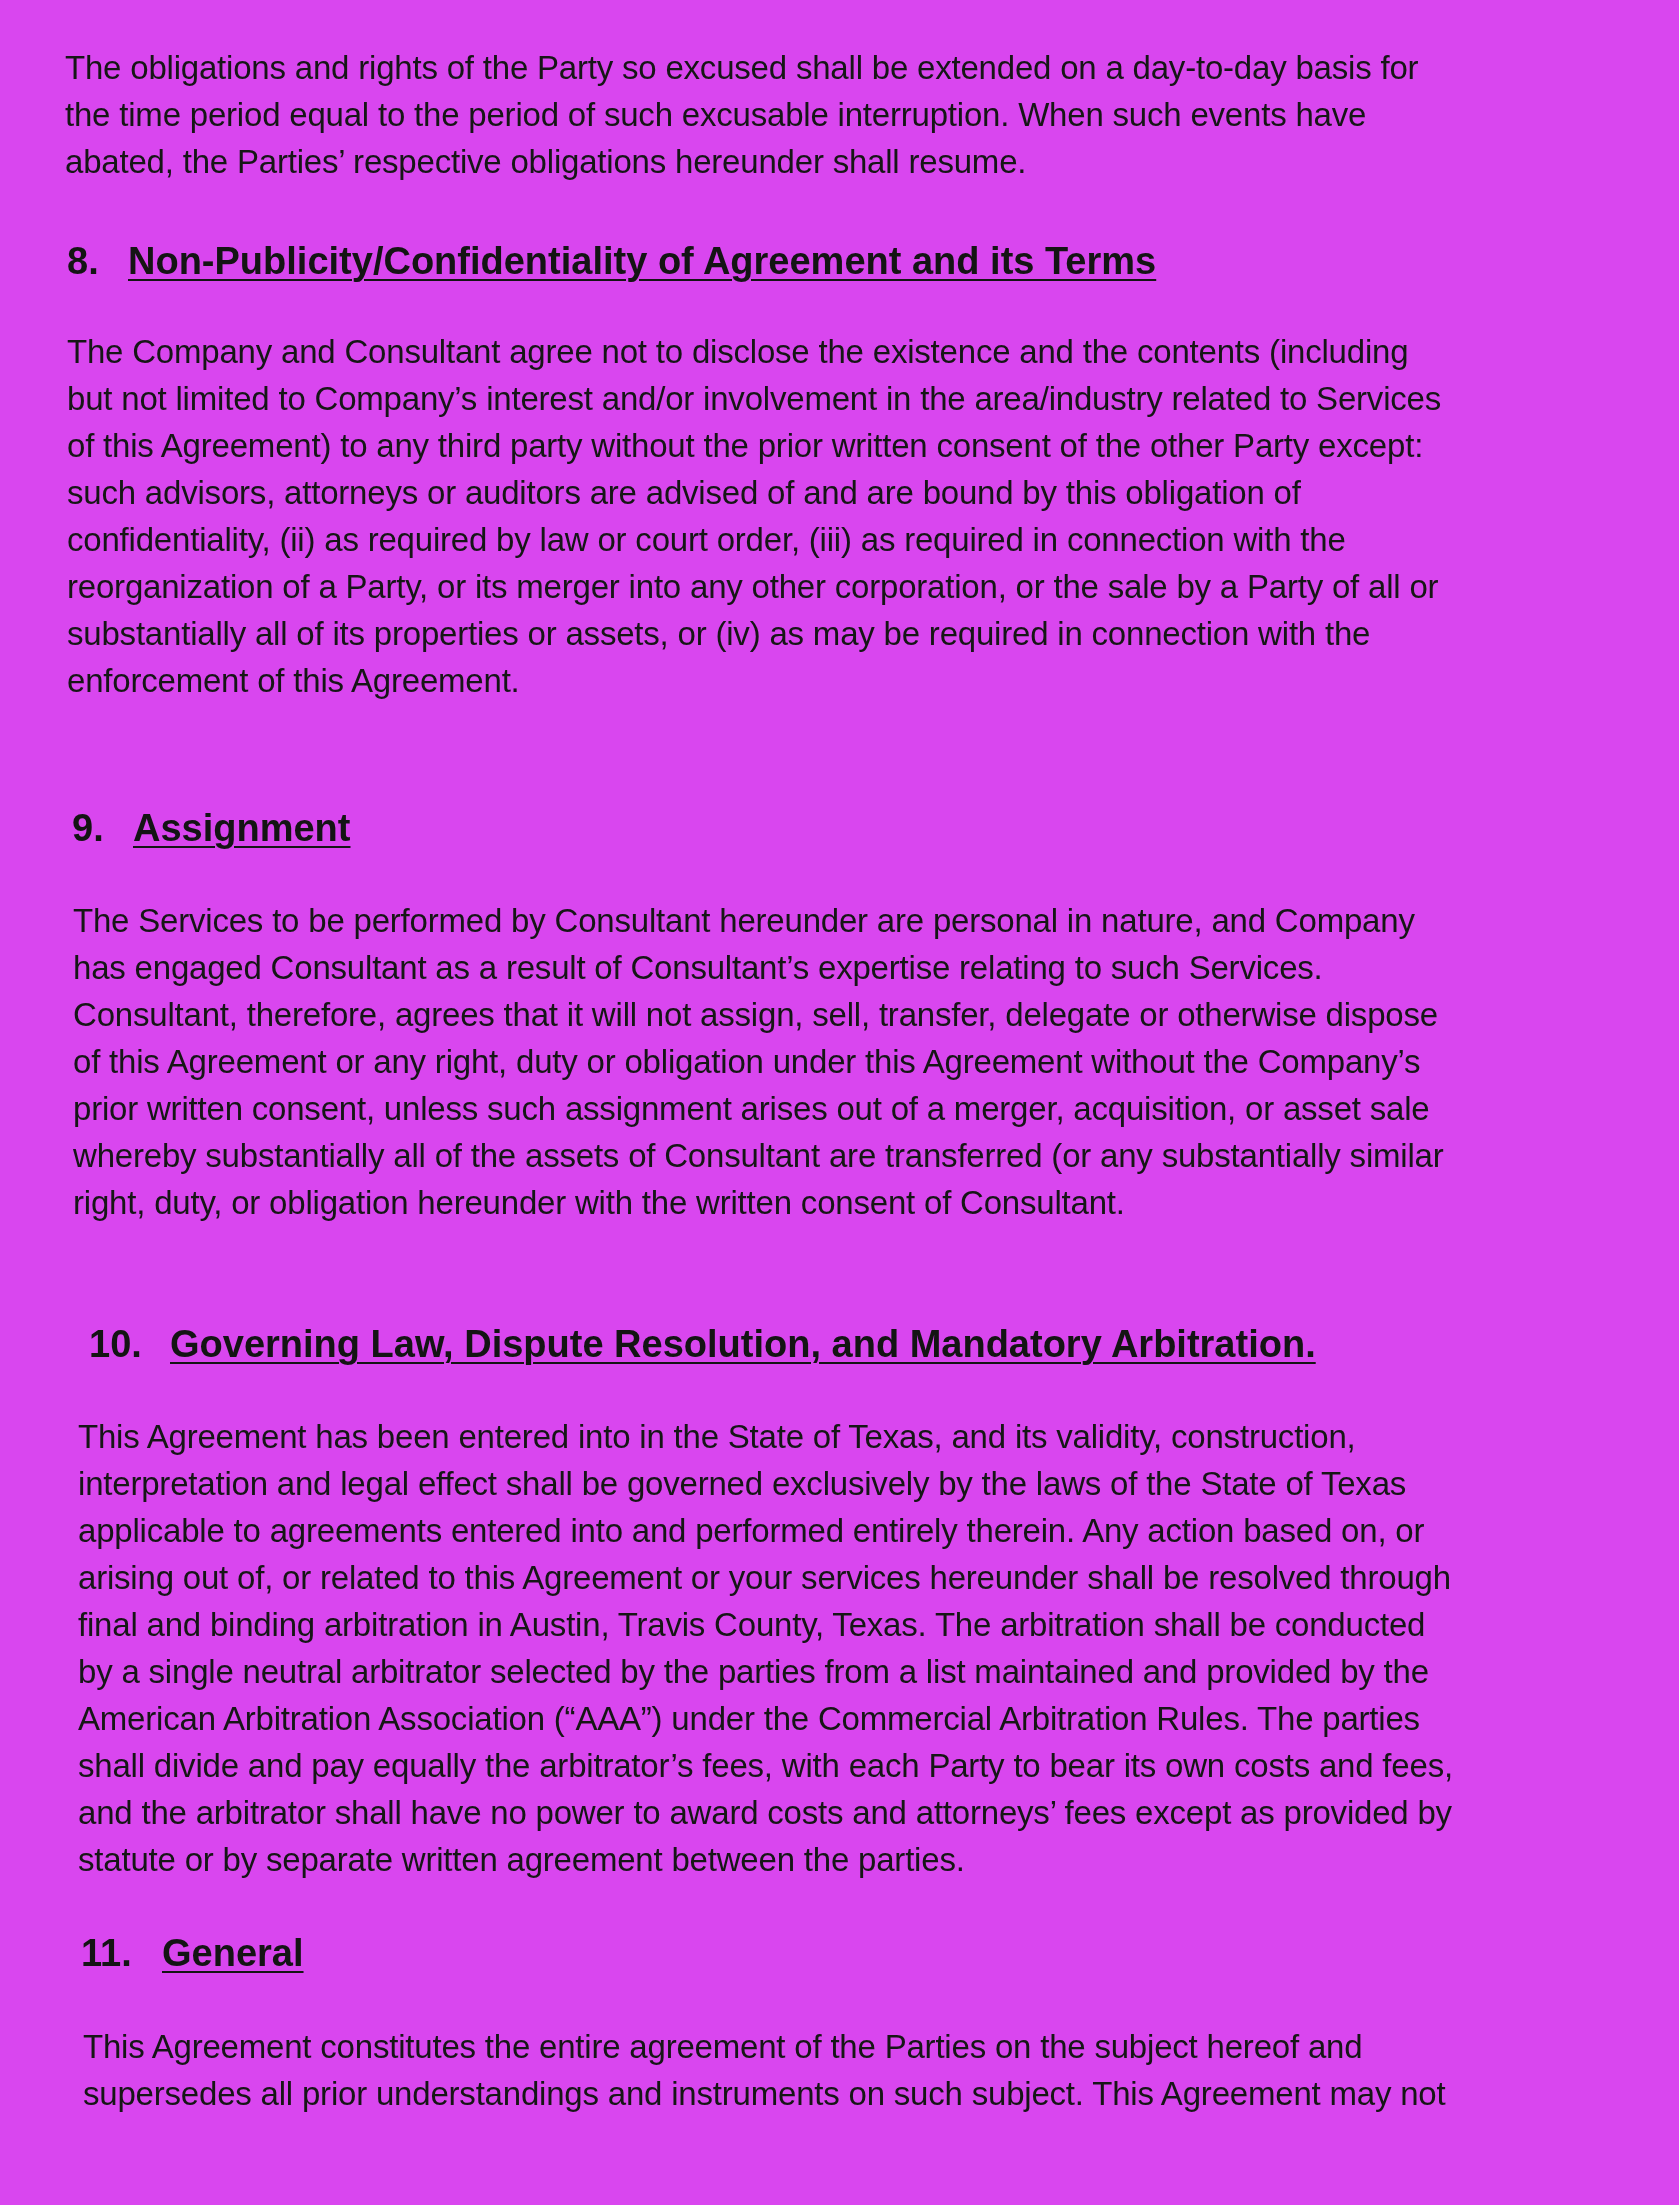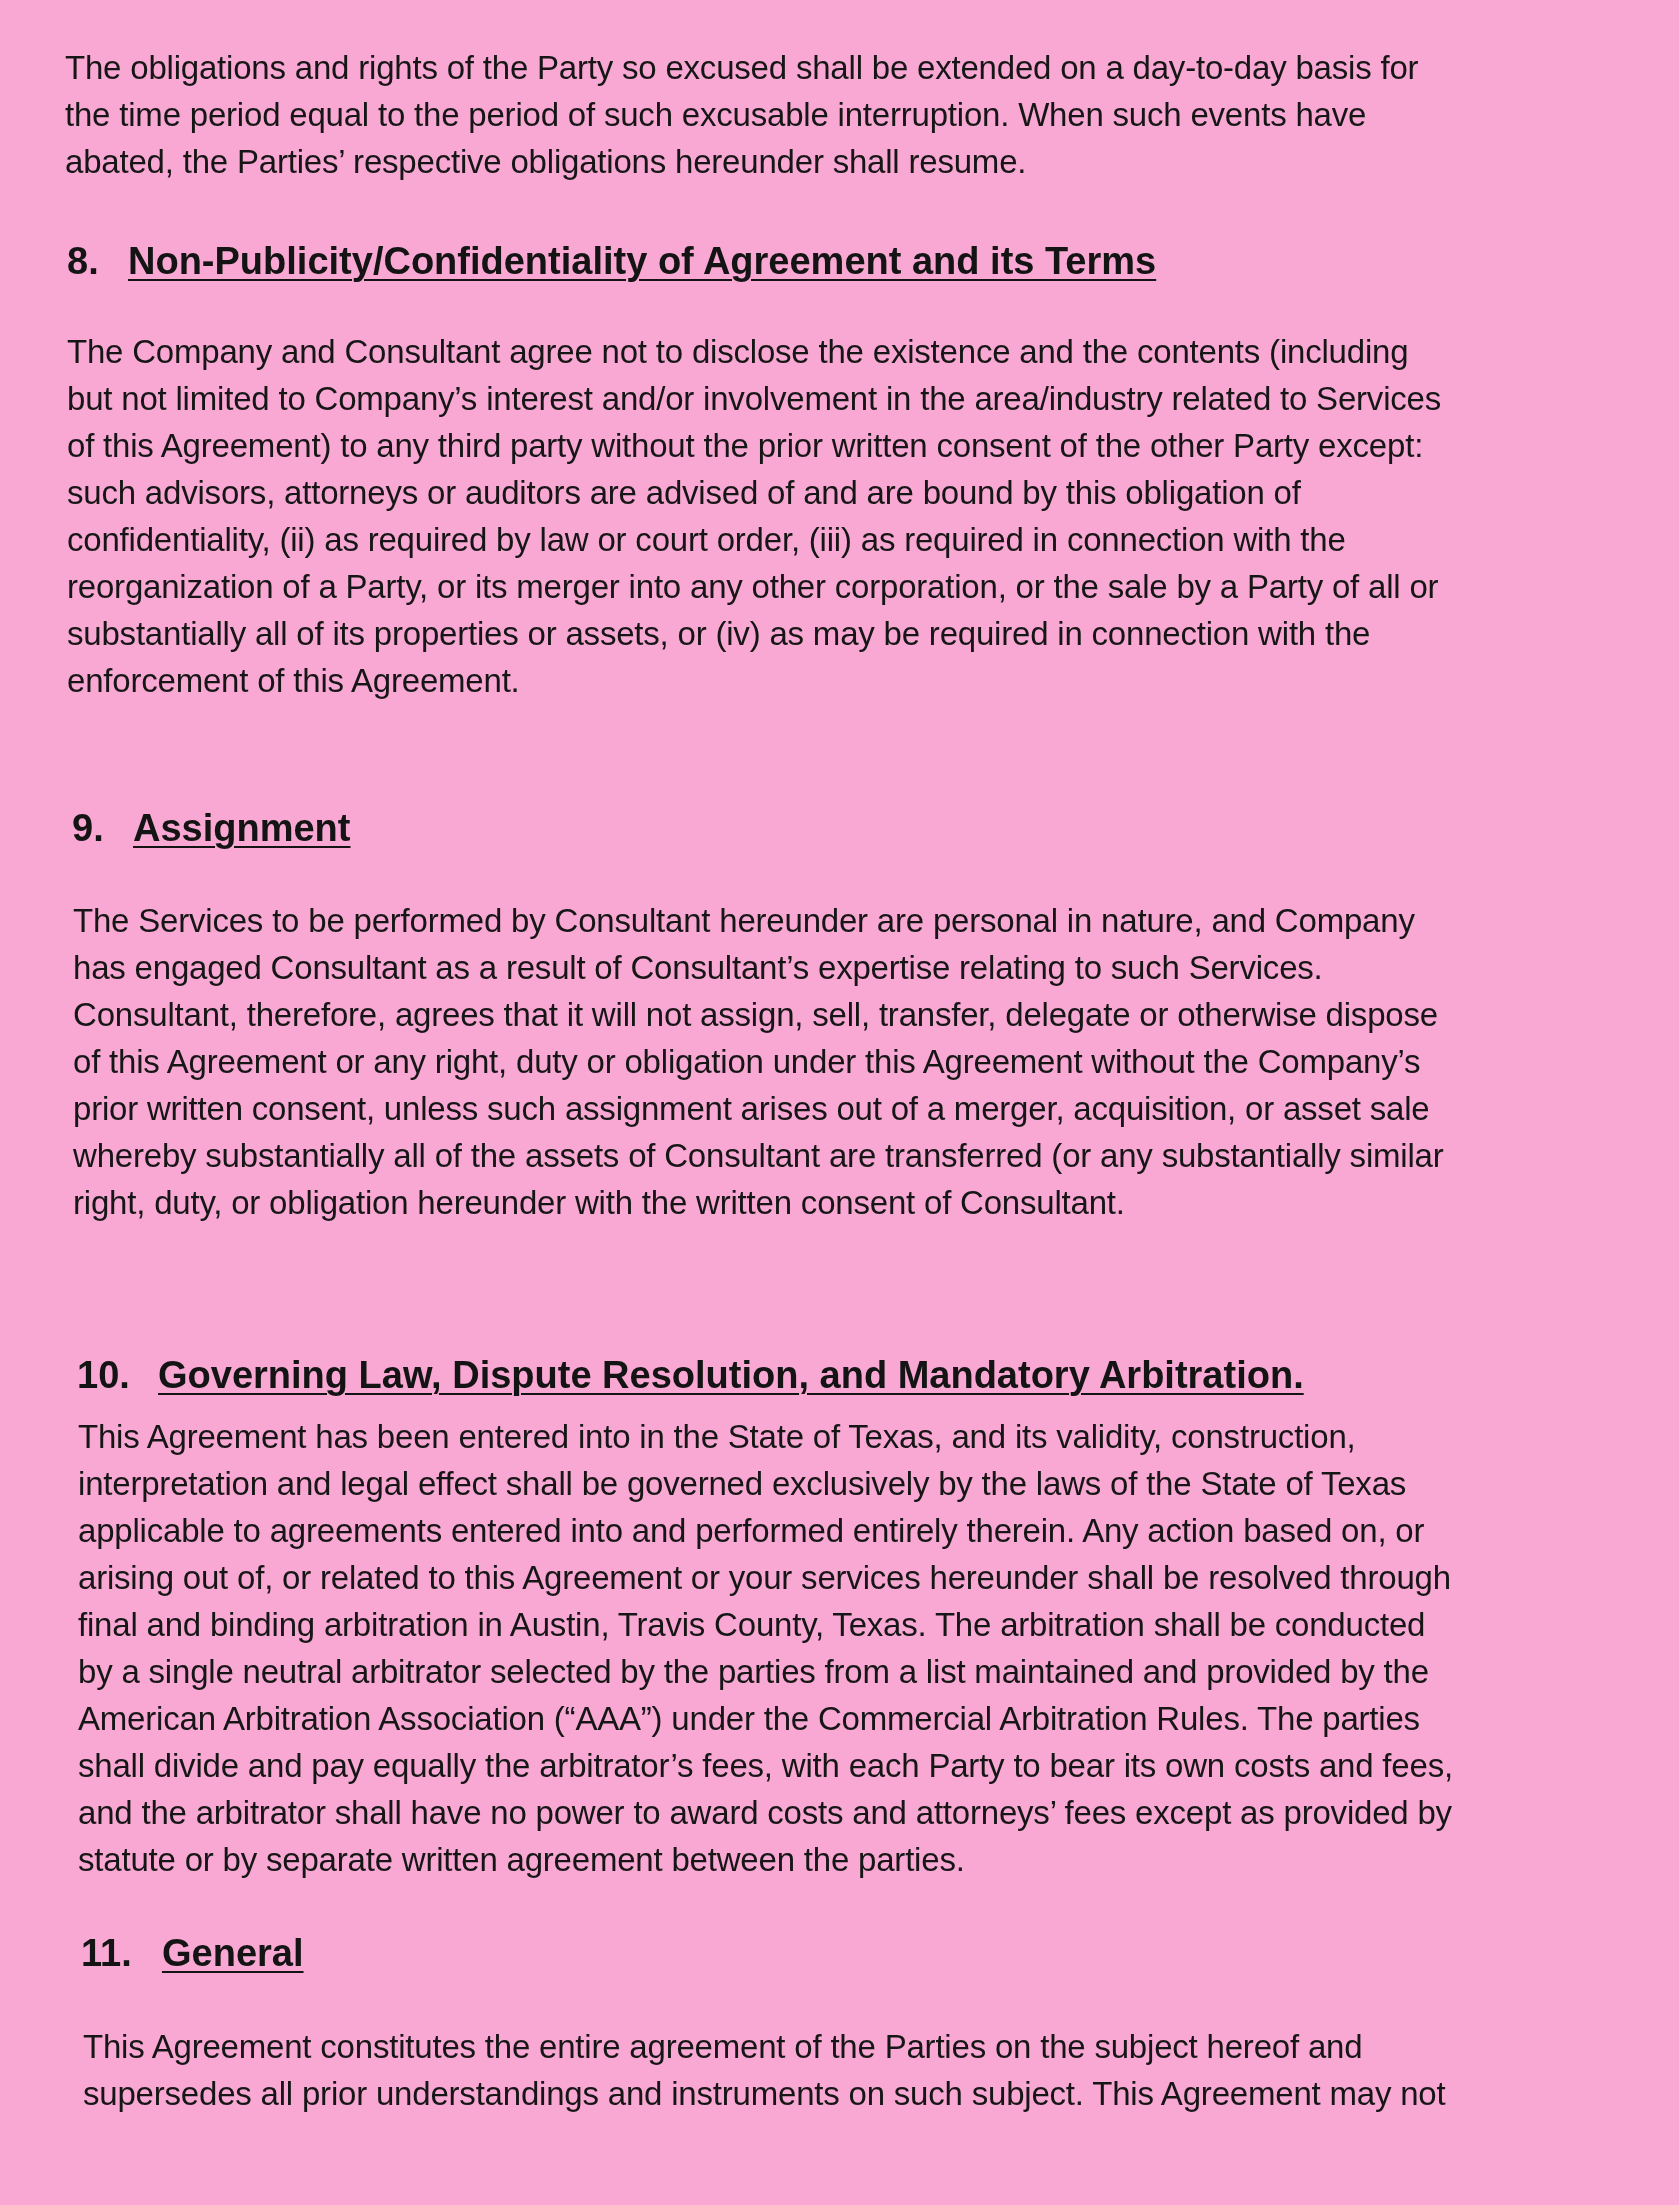--- a/index.html
+++ b/index.html
@@ -13,21 +13,21 @@
     overflow: hidden;
     position: relative;
     font-family: "Liberation Sans", sans-serif;
     color: #1a1a1a;
   }
   .page {
     position: absolute;
     left: 0; top: 0;
     width: 1679px;
     height: 2205px;
-    background: #f9a8d4;
+    background: #d946ef;
   }
   .block {
     position: absolute;
     font-size: 33px;
     line-height: 47px;
     letter-spacing: -0.2px;
     white-space: nowrap;
     color: #161616;
   }
   .block .line { display: block; }
@@ -79,21 +79,21 @@
   <div class="block" style="left:73px; top:897px;">
     <span class="line">The Services to be performed by Consultant hereunder are personal in nature, and Company</span>
     <span class="line">has engaged Consultant as a result of Consultant’s expertise relating to such Services.</span>
     <span class="line">Consultant, therefore, agrees that it will not assign, sell, transfer, delegate or otherwise dispose</span>
     <span class="line">of this Agreement or any right, duty or obligation under this Agreement without the Company’s</span>
     <span class="line">prior written consent, unless such assignment arises out of a merger, acquisition, or asset sale</span>
     <span class="line">whereby substantially all of the assets of Consultant are transferred (or any substantially similar</span>
     <span class="line">right, duty, or obligation hereunder with the written consent of Consultant.</span>
   </div>
 
-  <div class="heading" style="left:77px; top:1324px;margin-top:31px;">
+  <div class="heading" style="left:89px; top:1324px;">
     <span class="num" style="width:81px;">10.</span><span class="title">Governing Law, Dispute Resolution, and Mandatory Arbitration.</span>
   </div>
   <div class="block" style="left:78px; top:1413px;">
     <span class="line">This Agreement has been entered into in the State of Texas, and its validity, construction,</span>
     <span class="line">interpretation and legal effect shall be governed exclusively by the laws of the State of Texas</span>
     <span class="line">applicable to agreements entered into and performed entirely therein.  Any action based on, or</span>
     <span class="line">arising out of, or related to this Agreement or your services hereunder shall be resolved through</span>
     <span class="line">final and binding arbitration in Austin, Travis County, Texas. The arbitration shall be conducted</span>
     <span class="line">by a single neutral arbitrator selected by the parties from a list maintained and provided by the</span>
     <span class="line">American Arbitration Association (“AAA”) under the Commercial Arbitration Rules. The parties</span>

